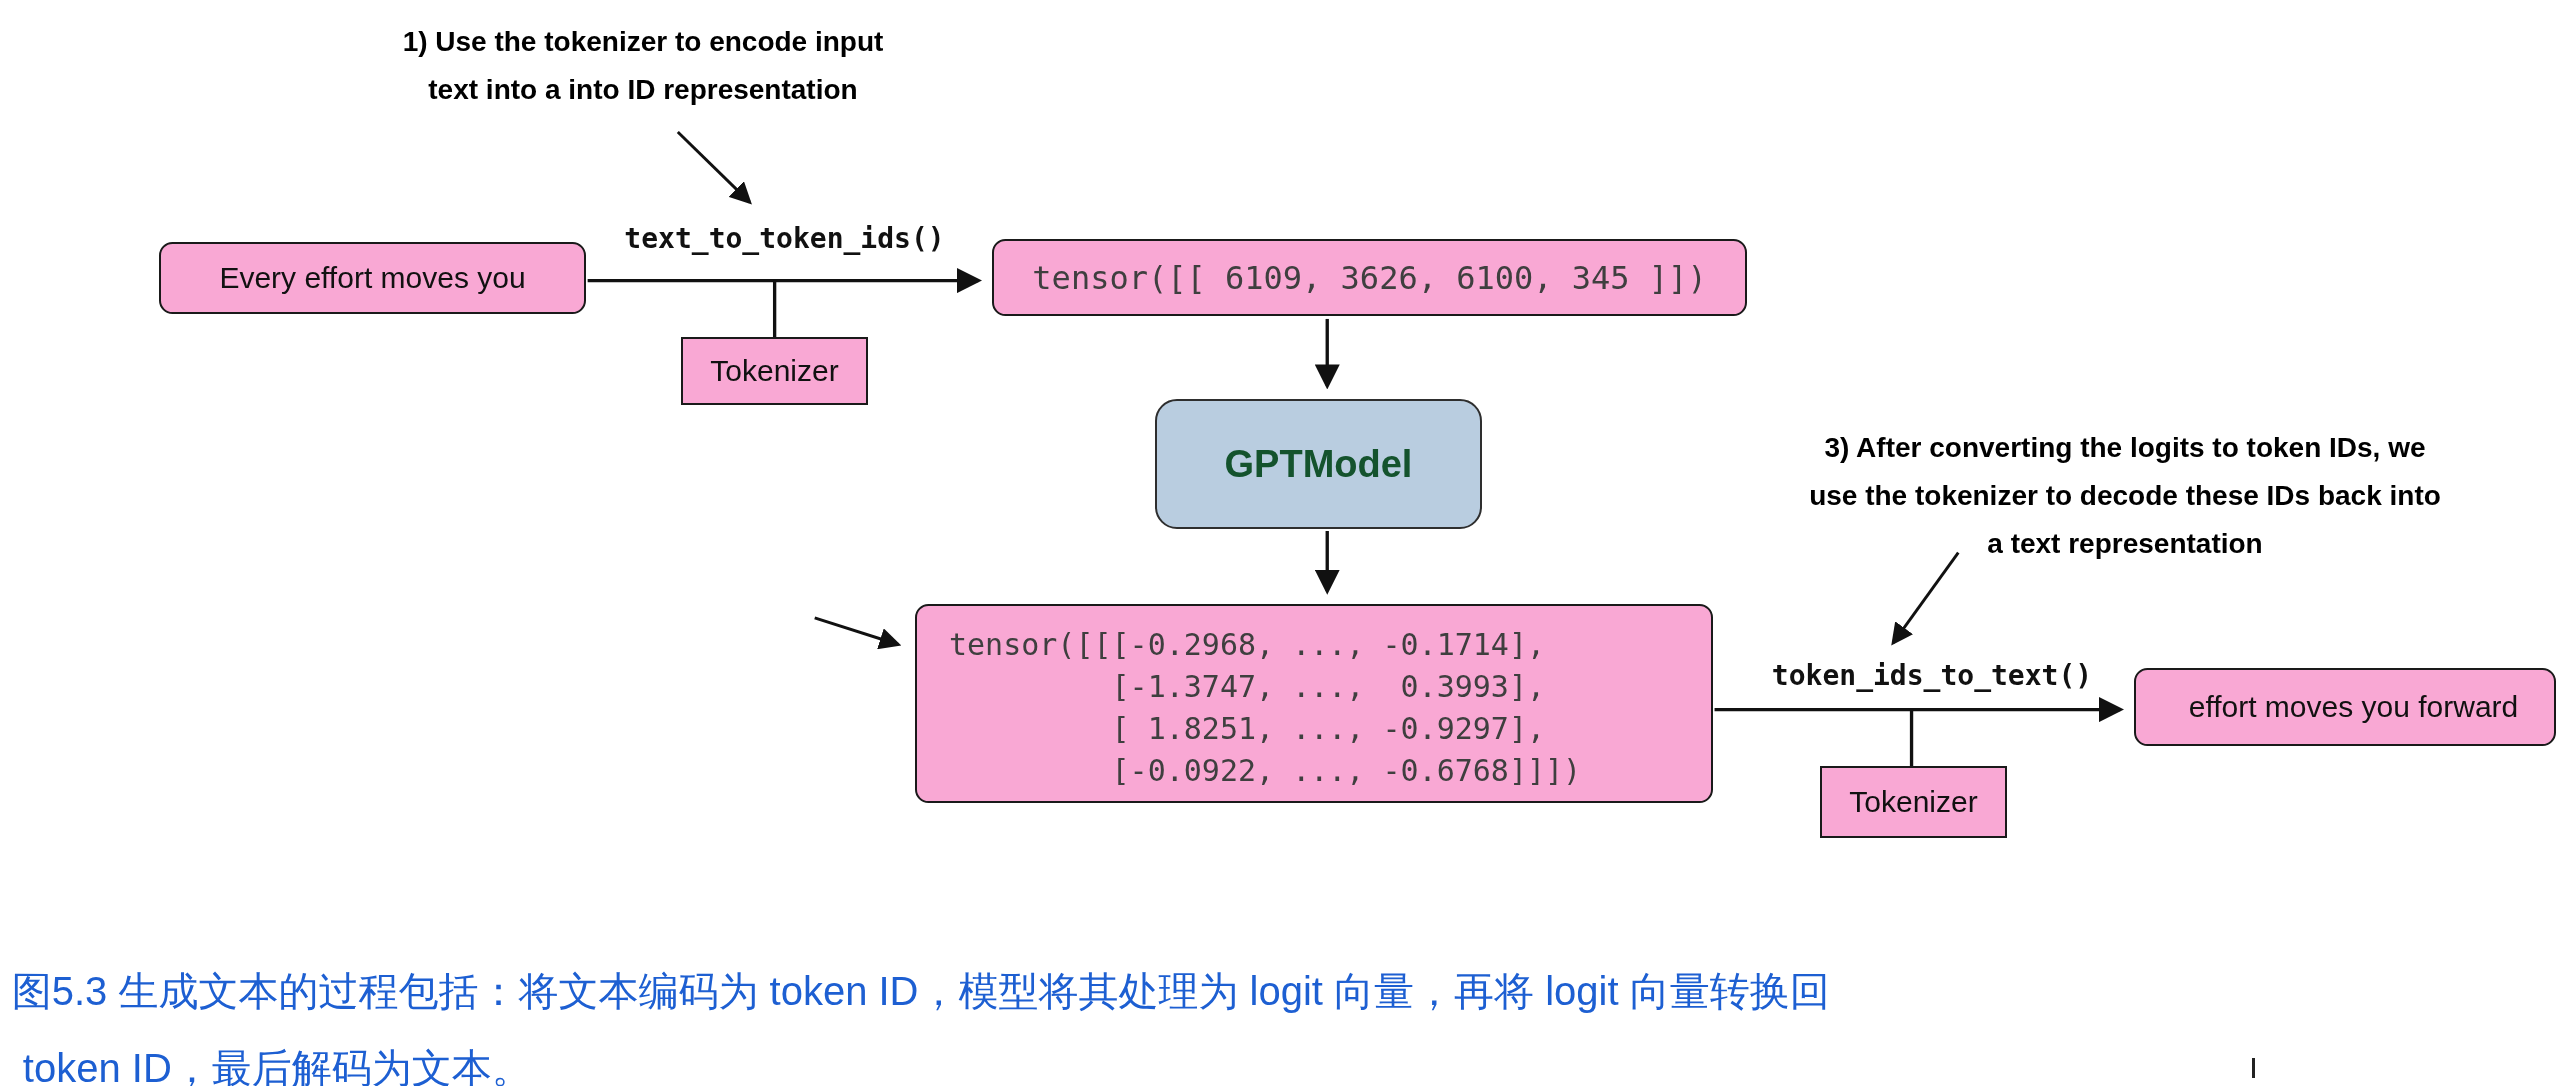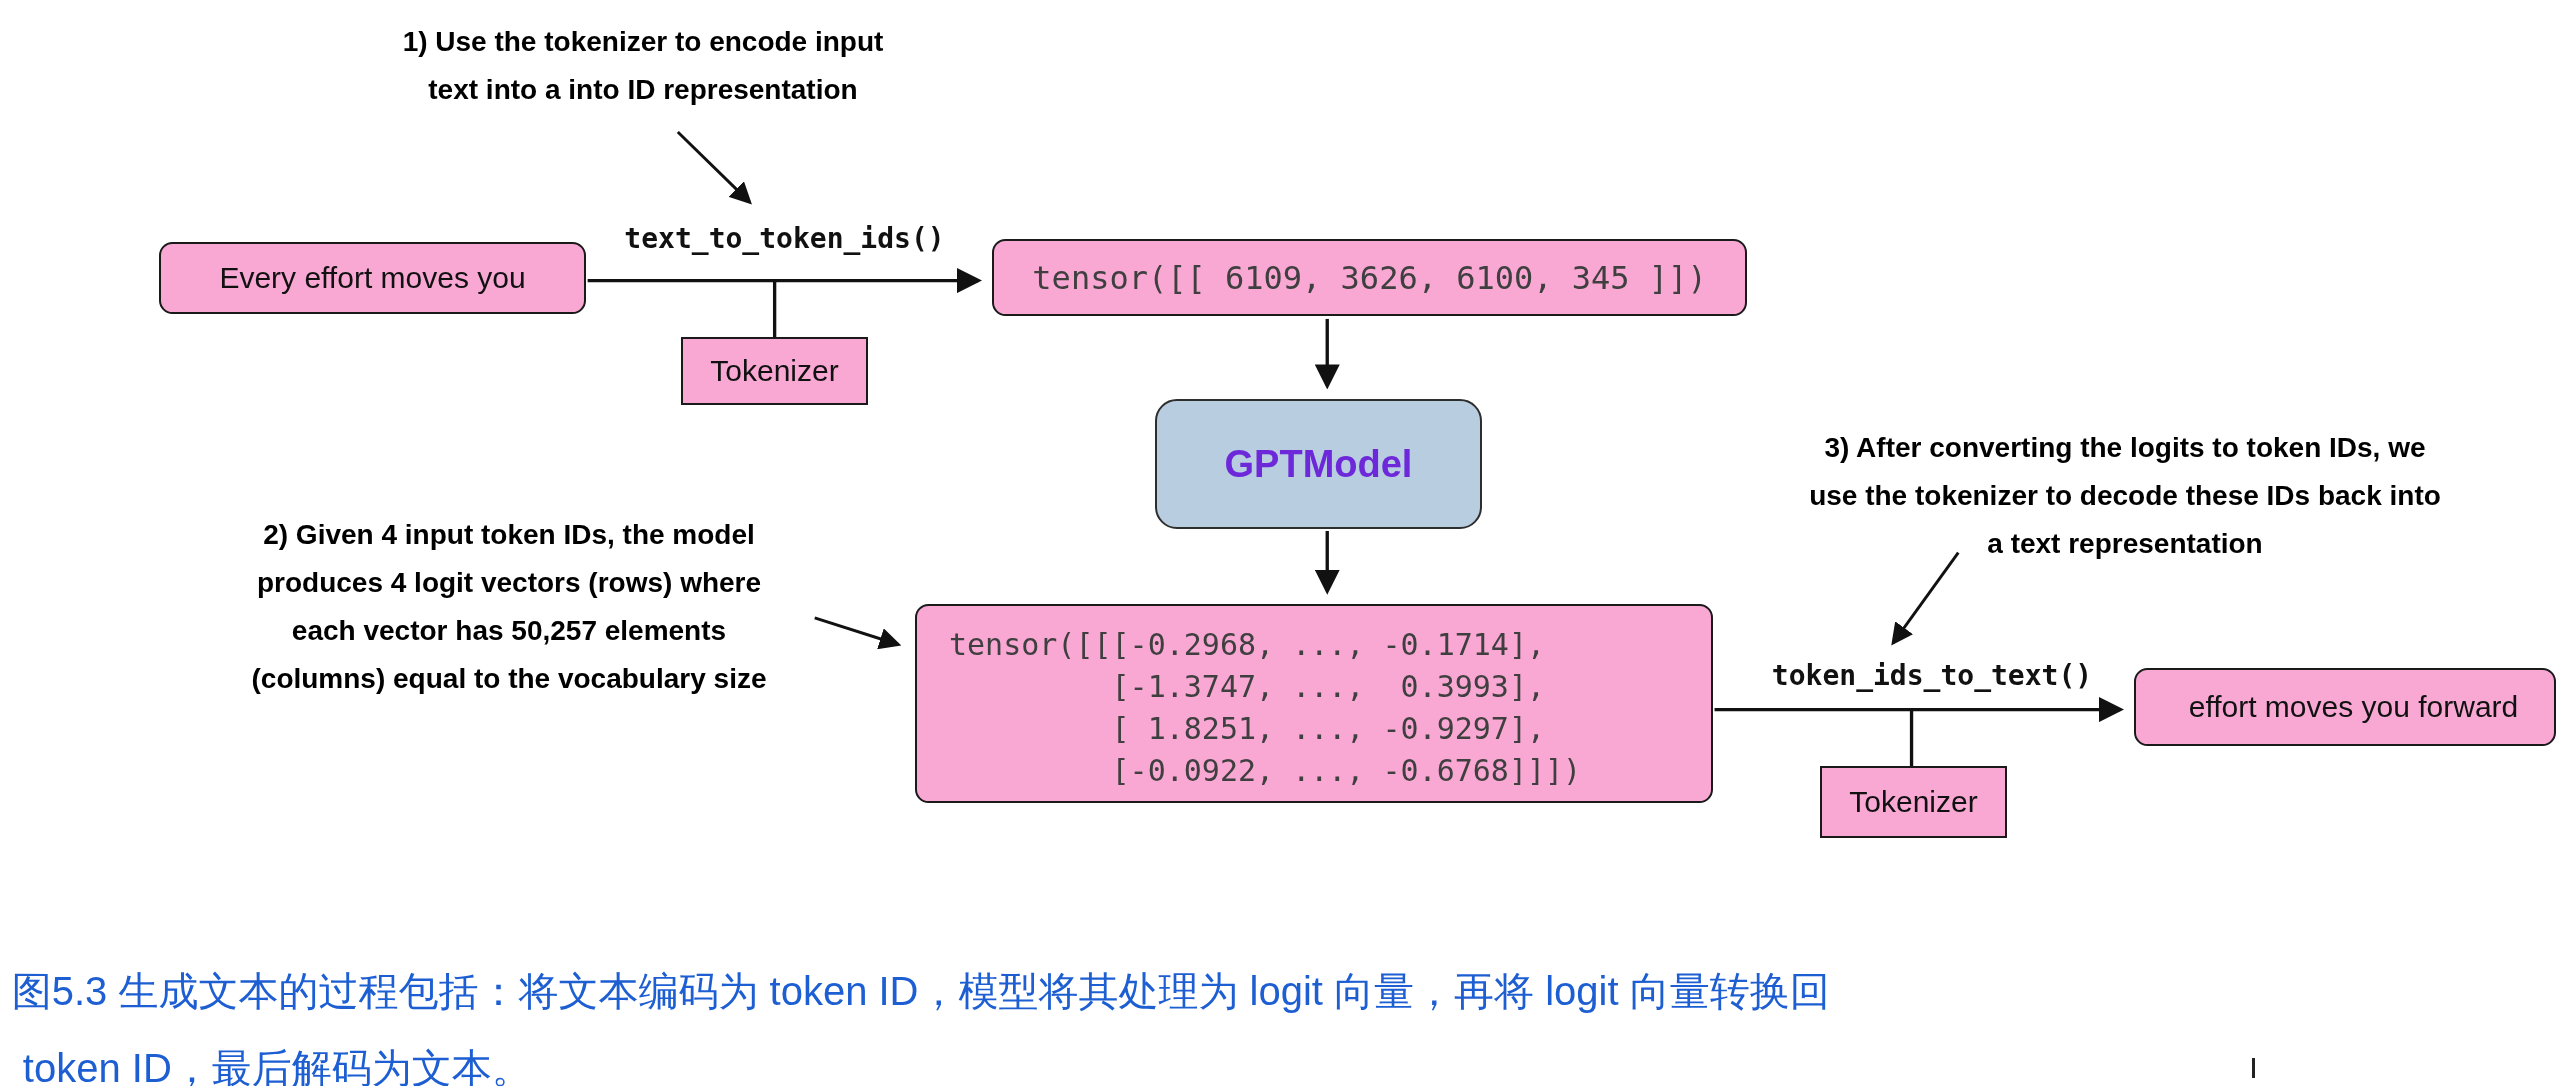--- a/index.html
+++ b/index.html
@@ -61,21 +61,21 @@
   }
   .annot span{display:block;white-space:pre;}
   #model-box{
     background:var(--model-fill);
     border-radius:22px;
     border:2.5px solid #2e2e2e;
   }
   #model-box .box-label{
     font-weight:bold;
     font-size:38px;
-    color:#6d28d9;
+    color:#14532d;
   }
   #logits-box{
     justify-content:flex-start;
     align-items:flex-start;
     padding:18.4px 0 0 32px;
   }
   .logits-row{
     font-size:30px;
     line-height:42px;
   }
@@ -120,26 +120,20 @@
     <line x1="2346" y1="662" x2="2268" y2="770" stroke="#111" stroke-width="3.5" marker-end="url(#arrow)"></line>
     <line x1="2054" y1="850" x2="2540" y2="850" stroke="#111" stroke-width="4" marker-end="url(#arrow)"></line>
     <line x1="2290" y1="850" x2="2290" y2="918" stroke="#111" stroke-width="4"></line>
   </svg>
 
   <div class="annot" style="left:351px;top:18.4px;width:584px;">
     <span>1) Use the tokenizer to encode input</span>
     <span>text into a into ID representation</span>
   </div>
 
-  <div class="annot" style="left:200px;top:511px;width:618px;">
-    <span>2) Given 4 input token IDs, the model</span>
-    <span>produces 4 logit vectors (rows) where</span>
-    <span>each vector has 50,257 elements</span>
-    <span>(columns) equal to the vocabulary size</span>
-  </div>
 
   <div class="annot" style="left:1745px;top:424px;width:760px;">
     <span>3) After converting the logits to token IDs, we</span>
     <span>use the tokenizer to decode these IDs back into</span>
     <span>a text representation</span>
   </div>
 
   <div class="box" id="input-box" style="left:159px;top:242px;width:427px;height:72px;">
     <span class="box-label">Every effort moves you</span>
   </div>

